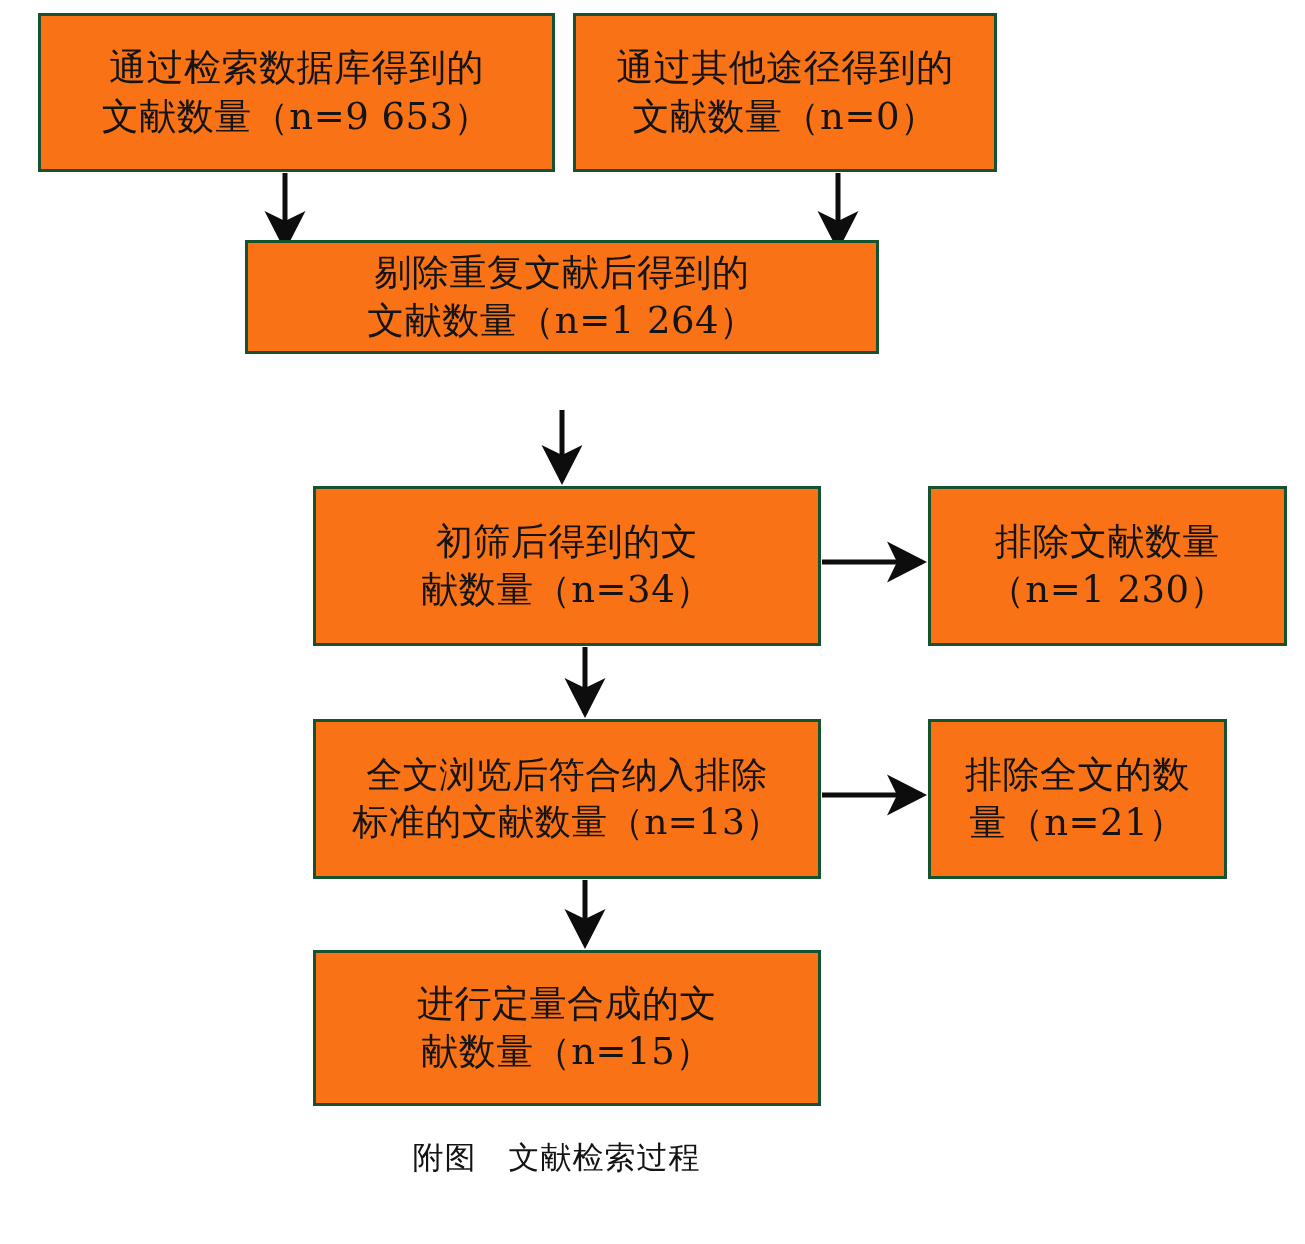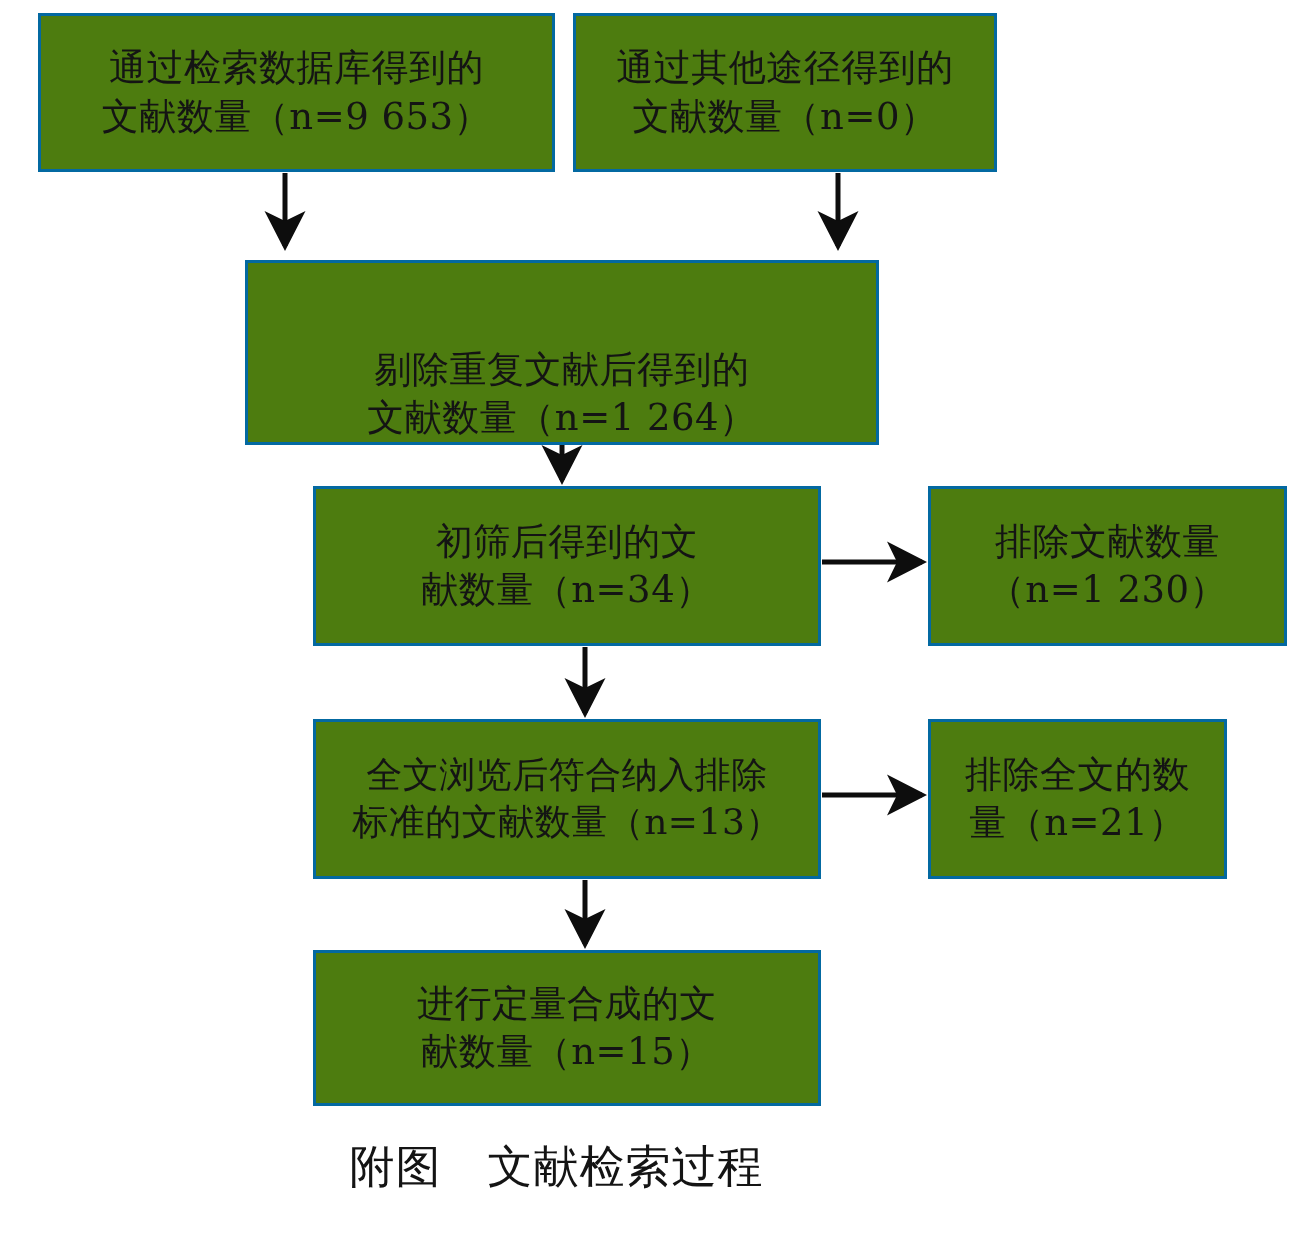--- a/index.html
+++ b/index.html
@@ -18,55 +18,55 @@
   .flow-svg {
     position: absolute;
     left: 0;
     top: 0;
     width: 1305px;
     height: 1244px;
   }
   .node {
     position: absolute;
     box-sizing: border-box;
-    border: 3px solid #0369a1;
-    background: #4d7c0f;
+    border: 3px solid #14532d;
+    background: #f97316;
     display: flex;
     align-items: center;
     justify-content: center;
     text-align: center;
     color: #141414;
   }
   .node-text {
     display: block;
     line-height: 1.30;
     letter-spacing: 0.5px;
     white-space: pre-line;
     font-weight: 400;
   }
   
   #node-db          { left: 38px;  top: 13px;  width: 517px; height: 159px; }
   #node-other       { left: 573px; top: 13px;  width: 424px; height: 159px; }
-  #node-dedup       { left: 245px; top: 260px; width: 634px; height: 185px; align-items: flex-end; }
+  #node-dedup       { left: 245px; top: 240px; width: 634px; height: 114px; }
   #node-screened    { left: 313px; top: 486px; width: 508px; height: 160px; }
   #node-excl-1      { left: 928px; top: 486px; width: 359px; height: 160px; }
   #node-fulltext    { left: 313px; top: 719px; width: 508px; height: 160px; }
   #node-excl-2      { left: 928px; top: 719px; width: 299px; height: 160px; }
   #node-included    { left: 313px; top: 950px; width: 508px; height: 156px; }
 
   .fs-36 { font-size: 37px; }
   .fs-35 { font-size: 36px; }
 
   .caption {
     position: absolute;
     left: 0;
     top: 1137px;
     width: 1113px;
     text-align: center;
-    font-size: 45px;
+    font-size: 31px;
     color: #141414;
     letter-spacing: 1px;
   }
 </style>
 </head>
 <body>
 
 <div id="page">
 
   <svg class="flow-svg" viewBox="0 0 1305 1244" xmlns="http://www.w3.org/2000/svg">

